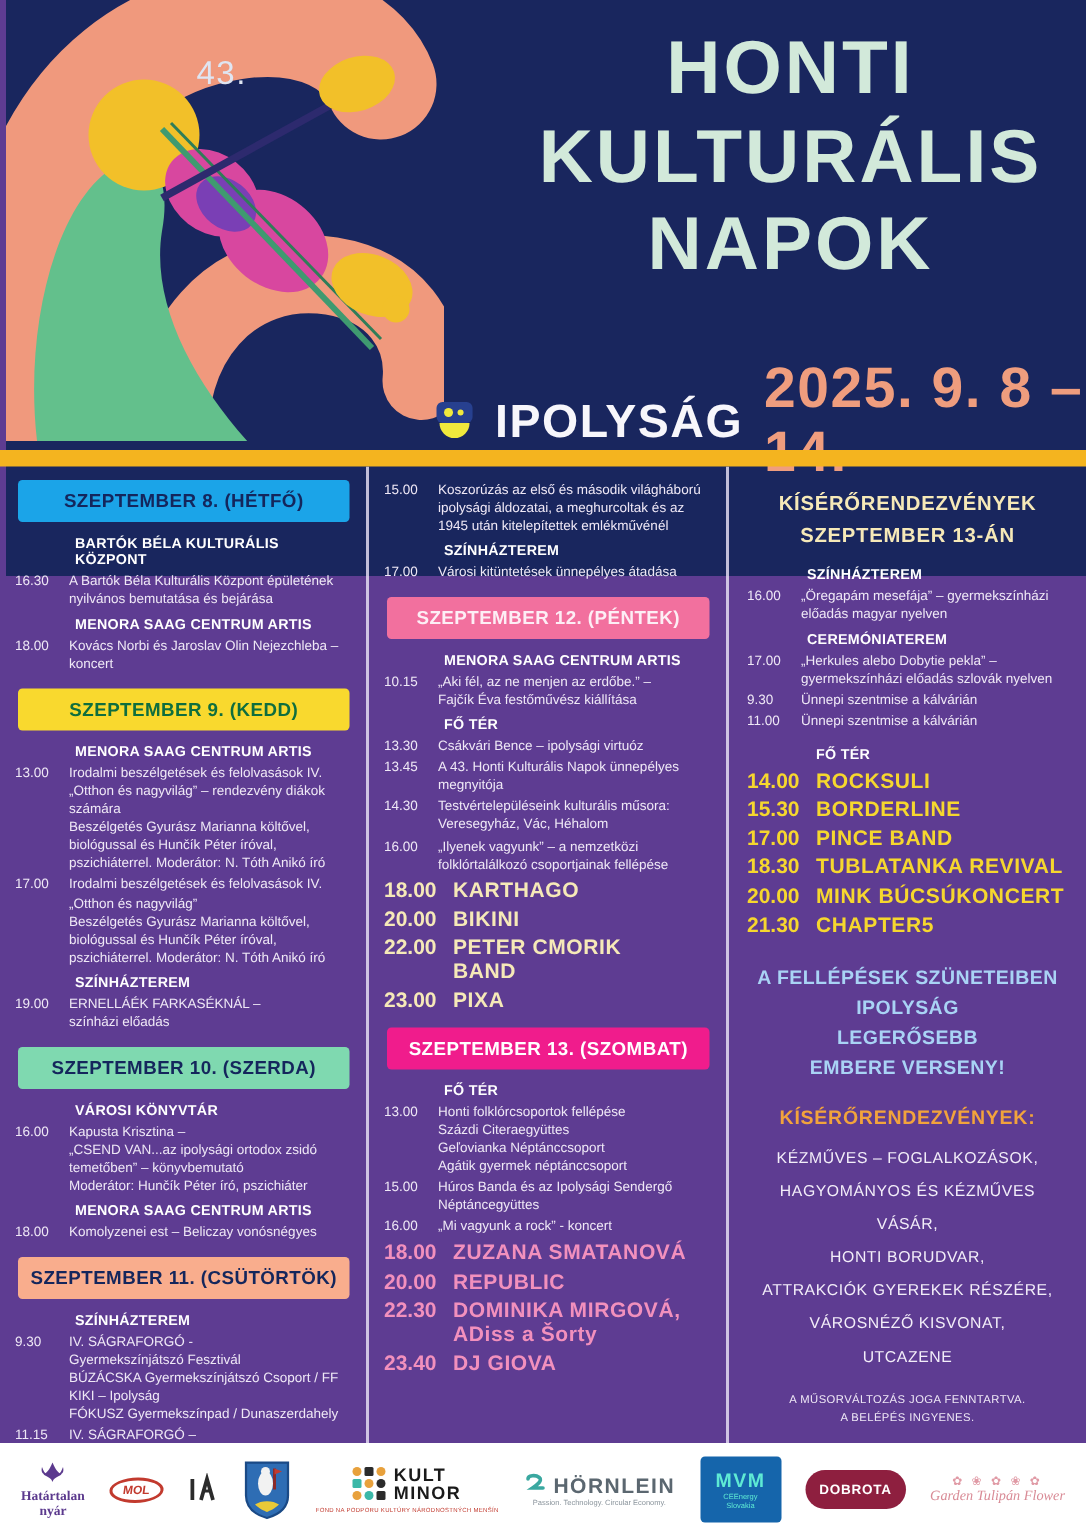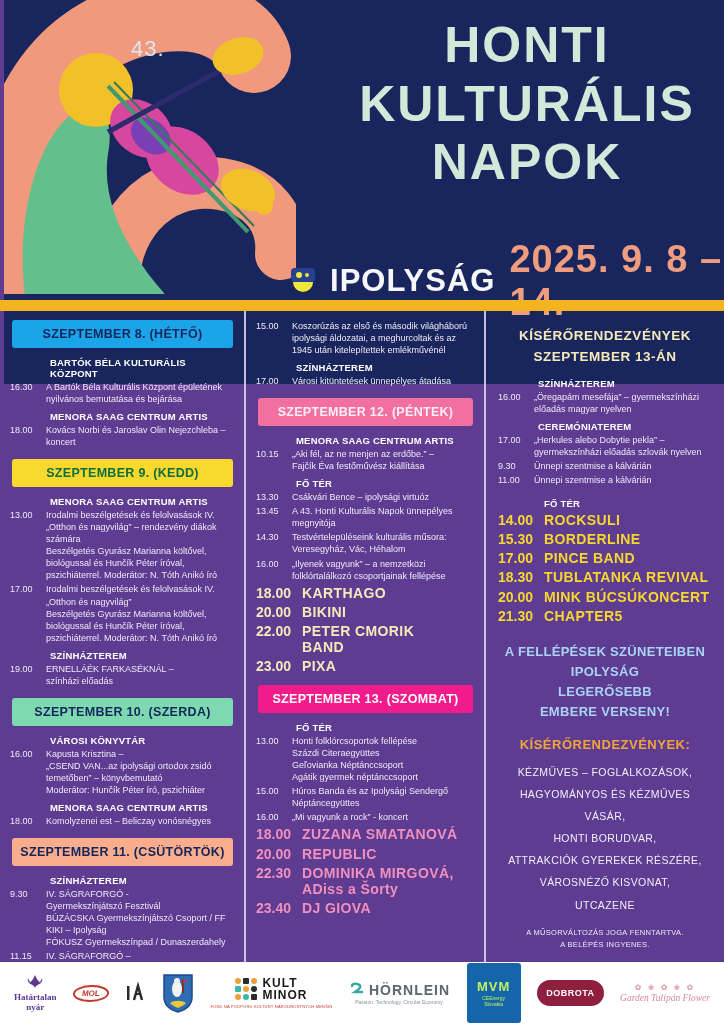--- a/index.html
+++ b/index.html
@@ -59,22 +59,22 @@
   .lg-mol{border:2px solid #c23a2e;border-radius:50%;padding:2px 7px;color:#c23a2e;font-weight:700;
           font-size:8px;transform:skewX(-8deg);}
   .km-row{display:flex;align-items:center;gap:5px;}
   .km-grid{display:grid;grid-template-columns:repeat(3,6px);grid-auto-rows:6px;gap:2px;}
   .km-grid span{border-radius:50%;}
   .lg-km-text{font-weight:700;font-size:12px;line-height:1;color:#1a1a1a;white-space:pre-line;letter-spacing:1px;}
   .lg-km-tag{font-size:4px;color:#c23a2e;margin-top:2px;letter-spacing:.2px;}
   .hl-row{display:flex;align-items:center;gap:4px;}
   .lg-hornlein{font-weight:700;font-size:14px;color:#5b6770;letter-spacing:1px;}
   .lg-hornlein-tag{font-size:5px;color:#8a949c;}
-  .lg-mvm{width:54px;height:60px;background:#1565ab;border-radius:3px;display:flex;flex-direction:column;
-          align-items:center;justify-content:center;color:#bef264;}
+  .lg-mvm{width:54px;height:44px;background:#1565ab;border-radius:3px;display:flex;flex-direction:column;
+          align-items:center;justify-content:center;color:#5eead4;}
   .lg-mvm b{font-size:13px;letter-spacing:1px;}
   .lg-mvm i{font-style:normal;font-size:5px;white-space:pre-line;text-align:center;line-height:1.3;}
   .lg-dobrota{background:#8e1f3f;border-radius:14px;padding:8px 9px;color:#fff;font-weight:700;
               font-size:9px;letter-spacing:.5px;}
   .lg-garden{color:#d98b96;font-family:"Liberation Serif",serif;font-style:italic;font-size:9.5px;}
   .garden-flowers{color:#e09aa5;font-size:8px;letter-spacing:2px;line-height:1;}
 </style>
 </head>
 <body>
 

